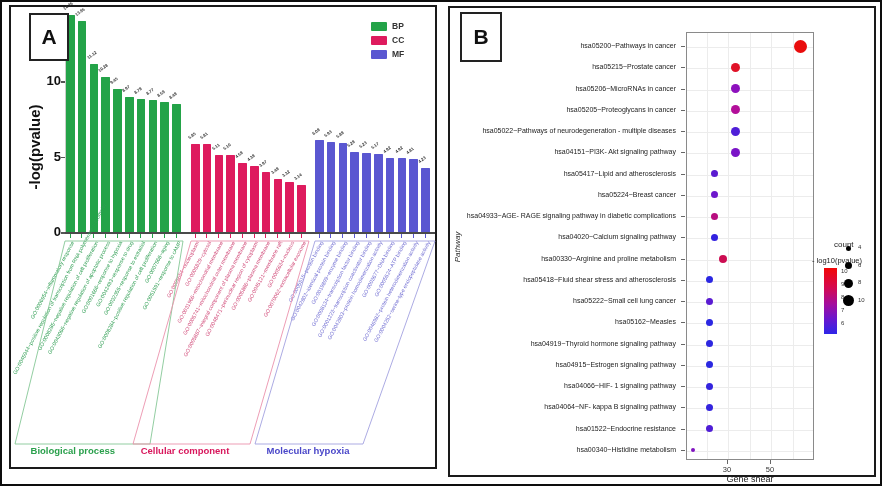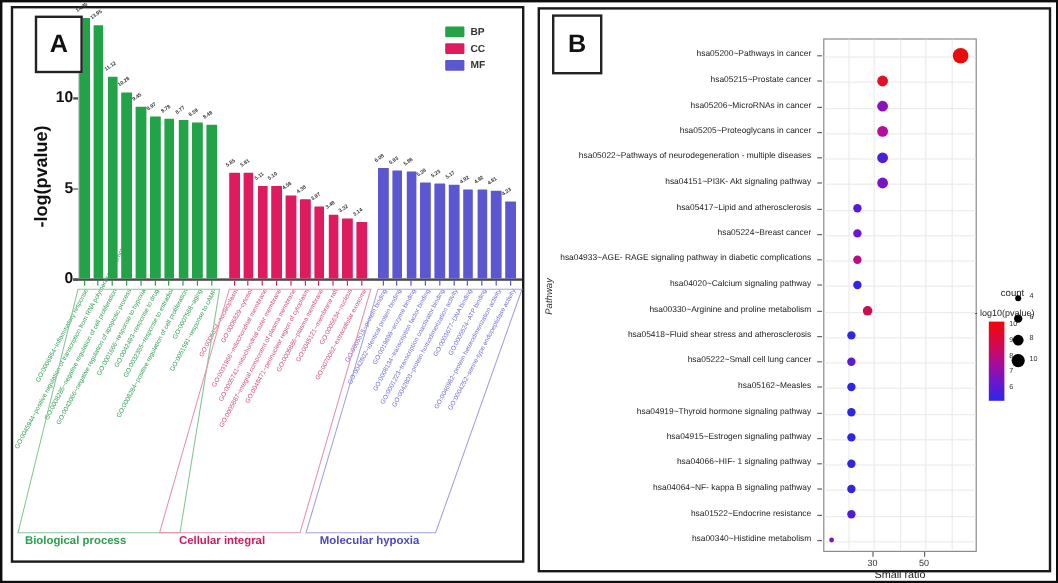--- a/index.html
+++ b/index.html
@@ -185,22 +185,22 @@
         <div class="go-label" style="left: 252.7px; top: 233px; color: rgb(112, 109, 210);">GO:0046982~protein heterodimerization activity</div>
         <div class="go-label" style="left: 264.5px; top: 233px; color: rgb(112, 109, 210);">GO:0004252~serine-type endopeptidase activity</div>
       </div>
 
     <svg class="abs" style="left:0;top:230px;" width="428" height="215">
       <polygon points="54,4 172,4 139,207 4,207" fill="none" stroke="#86c796" stroke-width="0.9"></polygon>
       <polygon points="180,4 298,4 239,207 122,207" fill="none" stroke="#eb92ad" stroke-width="0.9"></polygon>
       <polygon points="304,4 424,4 352,207 244,207" fill="none" stroke="#a3a1e0" stroke-width="0.9"></polygon>
     </svg>
     <div id="a-footers">
-        <div class="cat-footer" style="left: 0px; width: 104px; color: rgb(42, 160, 76);">Biological process</div>
-        <div class="cat-footer" style="left: 122px; width: 104px; color: rgb(216, 23, 92);">Cellular integral</div>
+        <div class="cat-footer" style="left: 0px; width: 104px; color: rgb(42, 160, 76); text-align: right;">Biological process</div>
+        <div class="cat-footer" style="left: 122px; width: 104px; color: rgb(216, 23, 92);">Cellular component</div>
         <div class="cat-footer" style="left: 245px; width: 104px; color: rgb(74, 71, 201);">Molecular hypoxia</div>
       </div>
 
     <div id="a-legend" class="abs">
         <div class="a-leg-row">
           <div class="a-leg-swatch" style="background: rgb(35, 163, 72);"></div>
           <div class="a-leg-label">BP</div>
         </div>
         <div class="a-leg-row">
           <div class="a-leg-swatch" style="background: rgb(222, 27, 94);"></div>
@@ -305,21 +305,21 @@
         <div class="b-row-label" style="top: 436.94px;">hsa00340~Histidine metabolism</div>
         <div class="b-row-tick" style="top: 441.94px;"></div>
         <div class="dot" style="left: 240.6px; top: 439.94px; width: 4px; height: 4px; background: rgb(128, 19, 192);"></div>
       </div>
     <div id="b-xticks">
         <div class="b-xtick-dash" style="left: 277px;"></div>
         <div class="b-xtick-label" style="left: 267px;">30</div>
         <div class="b-xtick-dash" style="left: 320px;"></div>
         <div class="b-xtick-label" style="left: 310px;">50</div>
       </div>
-    <div id="b-xlabel" class="abs">Small ratio</div>
+    <div id="b-xlabel" class="abs">Gene shear</div>
 
     <div id="b-count-title" class="abs">count</div>
     <div id="b-count-items">
         <div class="count-dot" style="left: 395.5px; top: 237.5px; width: 5px; height: 5px;"></div>
         <div class="count-label" style="top: 236px;">4</div>
         <div class="count-dot" style="left: 394.5px; top: 254px; width: 7px; height: 7px;"></div>
         <div class="count-label" style="top: 253.5px;">6</div>
         <div class="count-dot" style="left: 393.5px; top: 270.5px; width: 9px; height: 9px;"></div>
         <div class="count-label" style="top: 271px;">8</div>
         <div class="count-dot" style="left: 392.5px; top: 287px; width: 11px; height: 11px;"></div>

